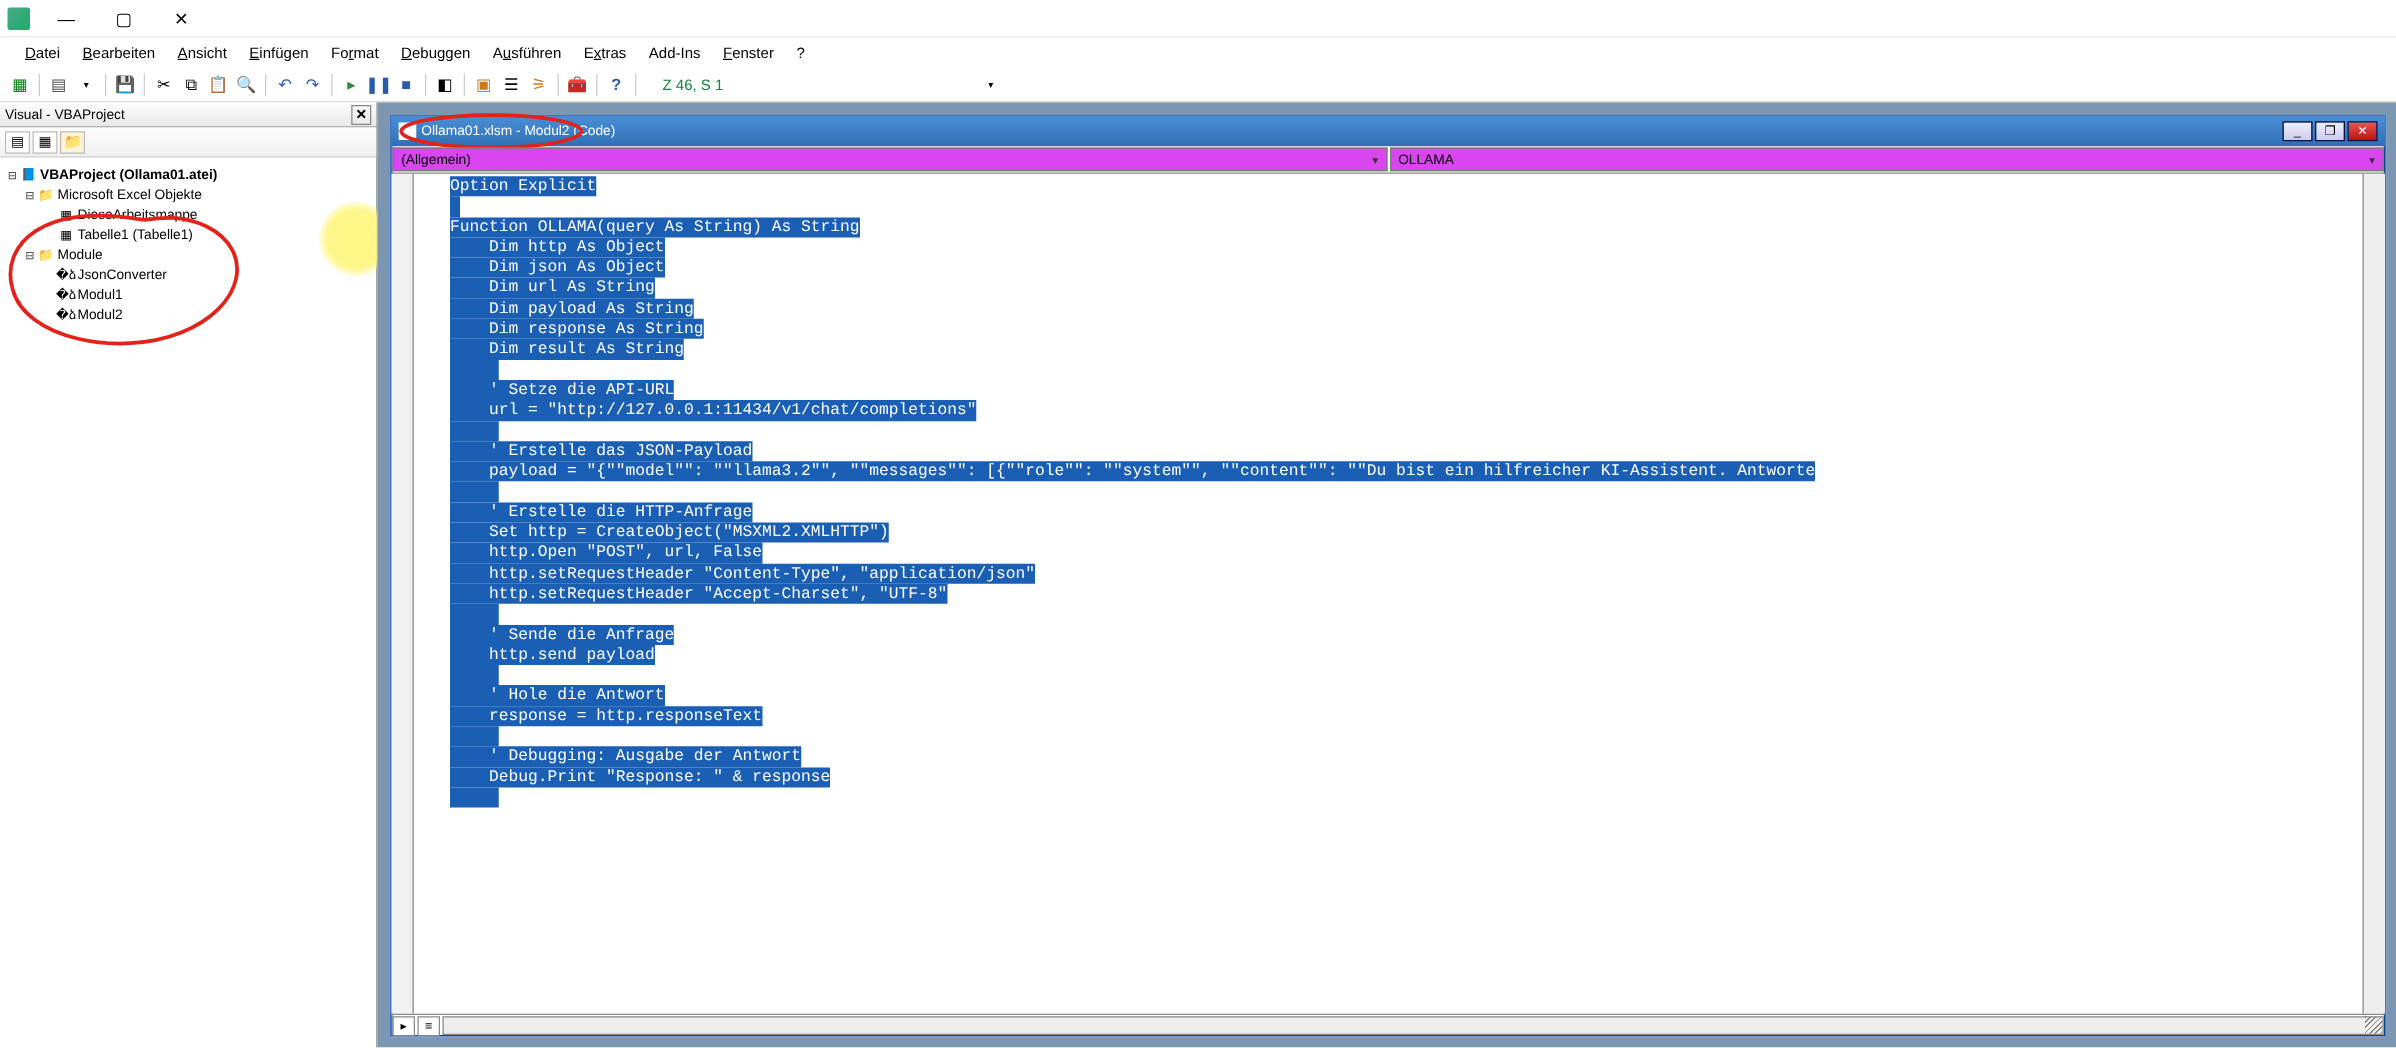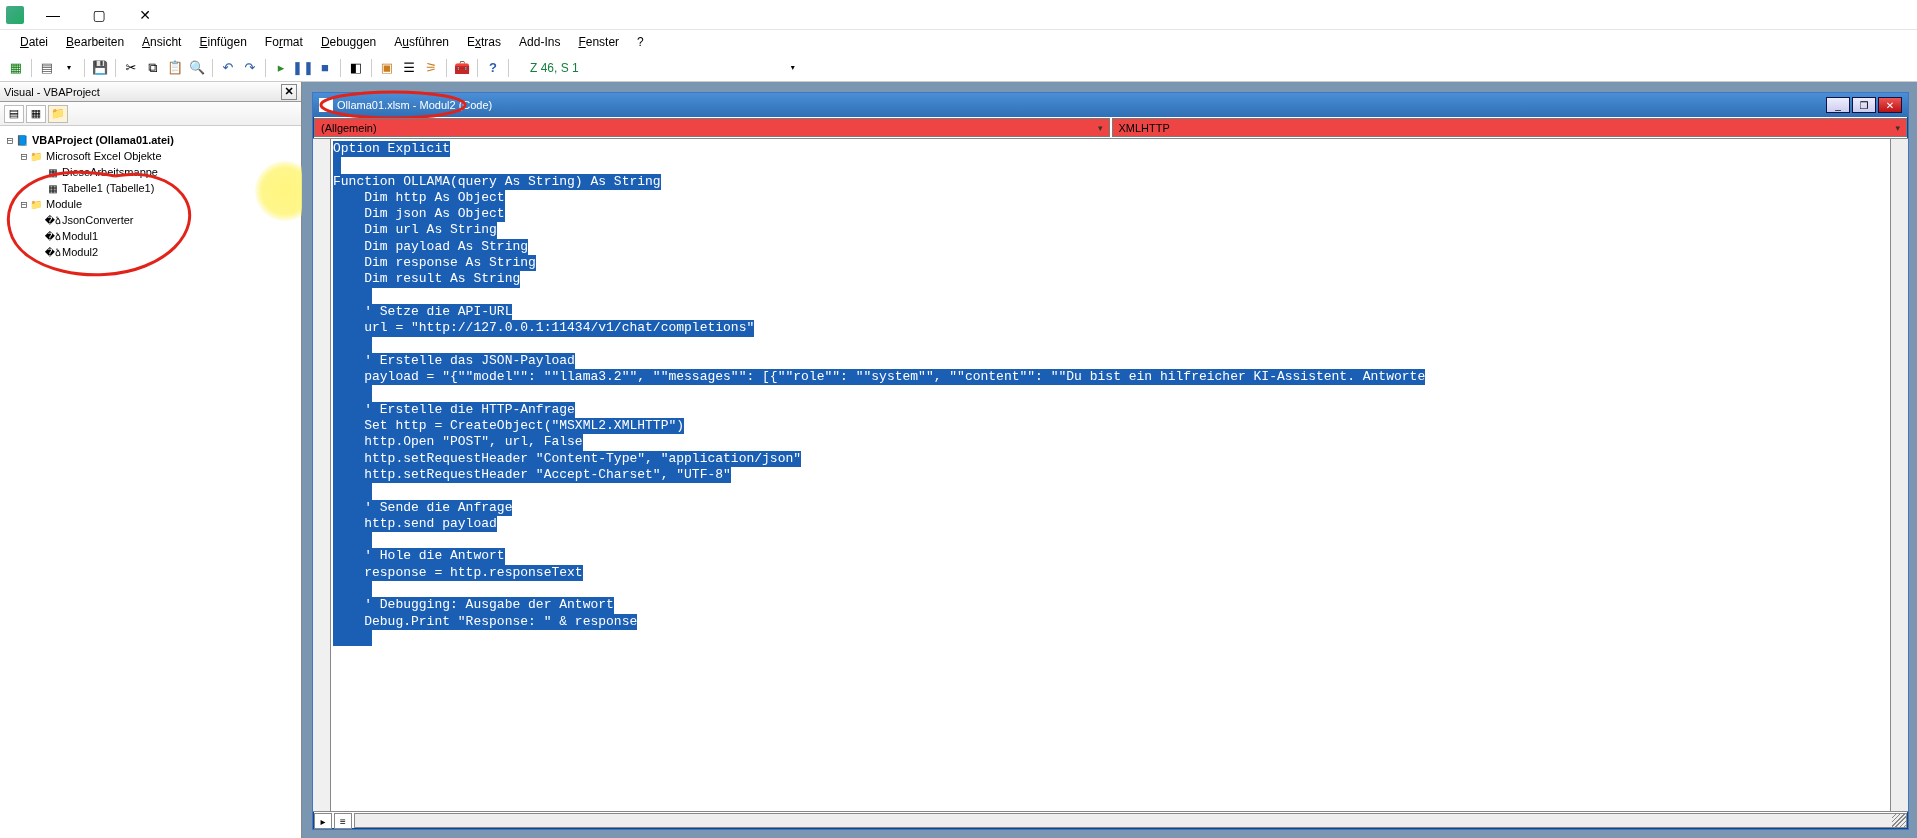--- a/index.html
+++ b/index.html
@@ -33,33 +33,33 @@
   
   .mdi { flex:1; background:#7a96b0; position:relative; }
   .code-window { position:absolute; left:10px; top:10px; right:8px; bottom:8px; background:#fff; border:1px solid #4472c4; box-shadow: 0 0 0 1px #0b4a8a inset; display:flex; flex-direction:column;}
   .cw-title { height:24px; background:linear-gradient(#4a8fd6,#2f6fb5); color:#fff; display:flex; align-items:center; padding:0 6px; font-size:11px; gap:4px;}
   .cw-title .cw-icon { width:14px; height:14px; background:#fff; border:1px solid #fff3; }
   .cw-title .cw-text { flex:1; }
   .cw-title .cw-btns { display:flex; gap:2px;}
   .cw-title .cw-btn { width:24px; height:16px; background:linear-gradient(#eef,#cce); border:1px solid #114; color:#000; display:flex;align-items:center;justify-content:center; font-size:10px;}
   .cw-title .cw-close { background:linear-gradient(#e55,#b11); color:#fff; }
   .cw-dropdowns { height:22px; display:flex; border-bottom:1px solid #888; }
-  .cw-dd { flex:1; border:1px solid #7a7a7a; margin:1px; background:#ef4444; display:flex; align-items:center; padding:0 6px; font-size:11px; position:relative;text-align:right;}
+  .cw-dd { flex:1; border:1px solid #7a7a7a; margin:1px; background:#d946ef; display:flex; align-items:center; padding:0 6px; font-size:11px; position:relative;text-align:right;}
   .cw-dd .dd-arrow { margin-left:auto; font-size:9px; color:#333;}
   .cw-editor { flex:1; display:flex; overflow:hidden; }
   .gutter { width:18px; background:#f0f0f0; border-right:1px solid #888;}
   .code { flex:1; padding: 2px 0 2px 2px; font-family: Consolas, "Courier New", monospace; font-size:13px; line-height:16.3px; white-space:pre; overflow:hidden; position:relative;}
   .code .line { height:16.3px; }
   .code .sel { background:#1a5fb4; color:#fff; display:inline-block; }
   .cw-footer { height:18px; border-top:1px solid #888; display:flex; }
   .cw-footer .fbtn { width:18px; height:16px; border:1px solid #888; margin:1px; display:flex;align-items:center;justify-content:center; font-size:10px;}
   .cw-footer .hscroll { flex:1; background:#eee; border:1px solid #888; margin:1px; position:relative;}
   .resize-grip { position:absolute; right:2px; bottom:2px; width:14px; height:14px; background: repeating-linear-gradient(135deg,#888 0 1px,transparent 1px 3px);}
   .vscroll-region { width:18px; background:#eee; border-left:1px solid #888;}
-  .code-wrap { flex:1; display:flex; flex-direction:column; overflow:hidden;}
+  .code-wrap { flex:1; display:flex; flex-direction:column; overflow:hidden;padding-left:27px;}
 </style>
 </head>
 <body>
 
 <div class="titlebar">
   <div class="t-icon"></div>
   <div class="win-btns">
     <div class="win-btn">—</div>
     <div class="win-btn">▢</div>
     <div class="win-btn">✕</div>
@@ -188,21 +188,21 @@
         <svg style="position:absolute; left:2px; top:-4px; pointer-events:none" width="160" height="32">
           <ellipse cx="78" cy="16" rx="72" ry="13" stroke="#e2231a" stroke-width="3" fill="none"></ellipse>
         </svg>
       </div>
       <div class="cw-dropdowns">
         <div class="cw-dd">
           <span>(Allgemein)</span>
           <span class="dd-arrow">▾</span>
         </div>
         <div class="cw-dd">
-          <span>XMLHTTP</span>
+          <span>OLLAMA</span>
           <span class="dd-arrow">▾</span>
         </div>
       </div>
       <div class="cw-editor">
         <div class="gutter"></div>
         <div class="code-wrap">
           <div class="code" id="code"><div class="line"><span class="sel">Option Explicit</span></div><div class="line"><span class="sel">&nbsp;</span></div><div class="line"><span class="sel">Function OLLAMA(query As String) As String</span></div><div class="line"><span class="sel">    Dim http As Object</span></div><div class="line"><span class="sel">    Dim json As Object</span></div><div class="line"><span class="sel">    Dim url As String</span></div><div class="line"><span class="sel">    Dim payload As String</span></div><div class="line"><span class="sel">    Dim response As String</span></div><div class="line"><span class="sel">    Dim result As String</span></div><div class="line"><span class="sel">    &nbsp;</span></div><div class="line"><span class="sel">    ' Setze die API-URL</span></div><div class="line"><span class="sel">    url = "http://127.0.0.1:11434/v1/chat/completions"</span></div><div class="line"><span class="sel">    &nbsp;</span></div><div class="line"><span class="sel">    ' Erstelle das JSON-Payload</span></div><div class="line"><span class="sel">    payload = "{""model"": ""llama3.2"", ""messages"": [{""role"": ""system"", ""content"": ""Du bist ein hilfreicher KI-Assistent. Antworte</span></div><div class="line"><span class="sel">    &nbsp;</span></div><div class="line"><span class="sel">    ' Erstelle die HTTP-Anfrage</span></div><div class="line"><span class="sel">    Set http = CreateObject("MSXML2.XMLHTTP")</span></div><div class="line"><span class="sel">    http.Open "POST", url, False</span></div><div class="line"><span class="sel">    http.setRequestHeader "Content-Type", "application/json"</span></div><div class="line"><span class="sel">    http.setRequestHeader "Accept-Charset", "UTF-8"</span></div><div class="line"><span class="sel">    &nbsp;</span></div><div class="line"><span class="sel">    ' Sende die Anfrage</span></div><div class="line"><span class="sel">    http.send payload</span></div><div class="line"><span class="sel">    &nbsp;</span></div><div class="line"><span class="sel">    ' Hole die Antwort</span></div><div class="line"><span class="sel">    response = http.responseText</span></div><div class="line"><span class="sel">    &nbsp;</span></div><div class="line"><span class="sel">    ' Debugging: Ausgabe der Antwort</span></div><div class="line"><span class="sel">    Debug.Print "Response: " &amp; response</span></div><div class="line"><span class="sel">    &nbsp;</span></div></div>
         </div>
         <div class="vscroll-region"></div>
       </div>

